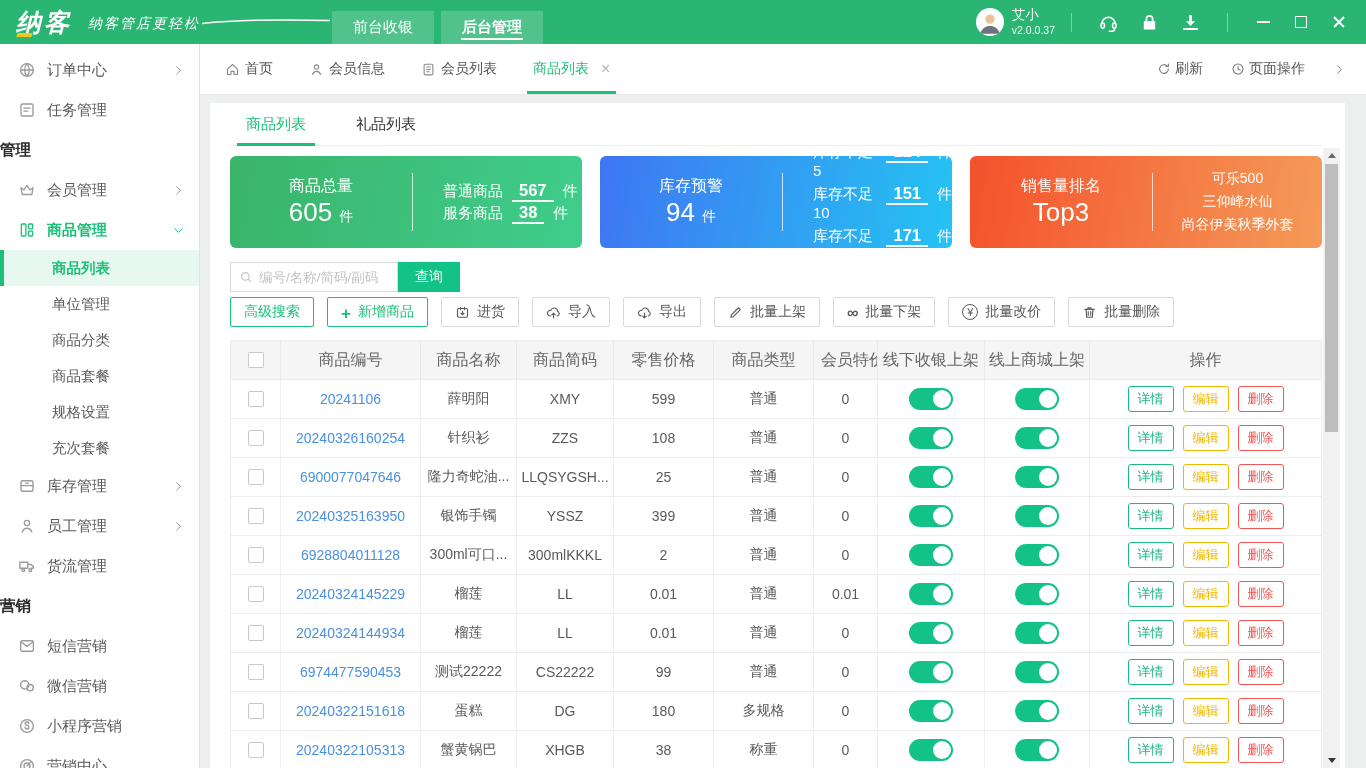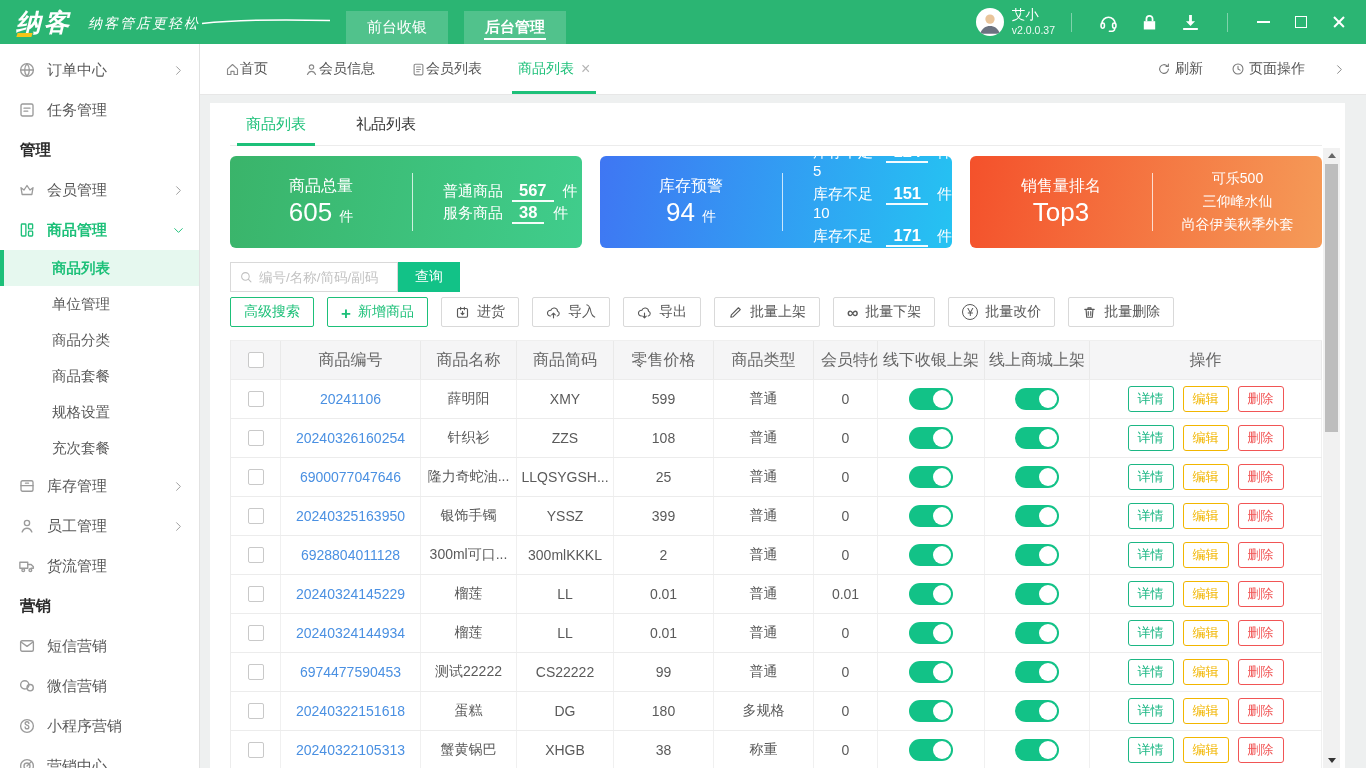--- a/index.html
+++ b/index.html
@@ -12,21 +12,21 @@
   body{position:relative;background:#eef0f0;font-family:"Liberation Sans","DejaVu Sans",sans-serif;color:#333}
   .ic svg{display:block;width:100%;height:100%}
 
   
   .topbar{position:absolute;left:0;top:0;right:0;height:44px;background:var(--brand);display:flex;align-items:center;color:#fff;z-index:5}
   .logo{margin-left:16px;font-size:25px;font-weight:bold;font-style:italic;letter-spacing:3px;position:relative;white-space:nowrap}
   .logo::after{content:"";position:absolute;left:1px;bottom:2px;width:15px;height:4px;background:#f5c518;transform:skewX(-18deg)}
   .slogan{margin-left:16px;display:flex;flex-direction:row;line-height:1;margin-top:2px}
   .slogan-text{font-size:14px;font-style:italic;letter-spacing:2px;white-space:nowrap}
   .slogan svg{width:132px;height:7px;margin-top:2px}
-  .topnav{display:flex;align-self:flex-end;margin-left:14px;gap:16px}
+  .topnav{display:flex;align-self:flex-end;gap:7px}
   .topnav-tab{height:33px;padding:0 21px;background:rgba(255,255,255,.18);display:flex;align-items:center;font-size:15px;position:relative;cursor:pointer;white-space:nowrap}
   .topnav-tab.active{font-weight:bold}
   .topnav-tab.active::after{content:"";position:absolute;bottom:4px;left:20px;right:20px;height:2px;background:#fff}
   .top-right{margin-left:auto;display:flex;align-items:center;margin-right:8px}
   .avatar{width:28px;height:28px;border-radius:50%;background:#fff;overflow:hidden;flex:none}
   .name-block{margin-left:8px;line-height:1.25}
   .uname{font-size:13.5px}
   .uversion{font-size:10.5px;opacity:.92}
   .sep{width:1px;height:19px;background:rgba(255,255,255,.4);margin:0 16px}
   .top-ic{width:21px;height:21px;color:#fff;margin:0 10px;cursor:pointer}
@@ -37,27 +37,27 @@
   .x-glyph::before,.x-glyph::after{content:"";position:absolute;top:6px;left:0;width:14px;height:1.8px;background:#fff}
   .x-glyph::before{transform:rotate(45deg)} .x-glyph::after{transform:rotate(-45deg)}
 
   
   .sidebar{position:absolute;top:44px;left:0;width:200px;bottom:0;background:#fff;border-right:1px solid #e2e2e2;padding-top:6px;overflow:hidden;z-index:4}
   .side-item{height:40px;display:flex;align-items:center;padding:0 14px 0 18px;color:#595959;font-size:15px;cursor:pointer}
   .side-item .ic{width:18px;height:18px;color:#9b9b9b;margin-right:11px;flex:none}
   .side-item .arrow{margin-left:auto;width:13px;height:13px;color:#9b9b9b;margin-right:0}
   .side-item.highlight{color:var(--accent);font-weight:bold}
   .side-item.highlight .ic,.side-item.highlight .arrow{color:var(--accent)}
-  .side-section{height:40px;display:flex;align-items:center;padding-left:20px;font-size:15.5px;font-weight:bold;color:#2b2b2b}
+  .side-section{height:40px;display:flex;align-items:center;font-size:15.5px;font-weight:bold;color:#2b2b2b}
   .side-sub{height:36px;display:flex;align-items:center;padding-left:48px;font-size:14.5px;color:#595959;cursor:pointer;border-left:4px solid transparent}
   .side-sub.active{background:#e6f8ef;color:var(--accent);border-left-color:var(--accent);font-weight:bold}
 
   
   .tabbar{position:absolute;left:200px;right:0;top:44px;height:51px;background:#fff;border-bottom:1px solid #e7e7e7;display:flex;align-items:stretch;padding-left:25px;z-index:3}
-  .tab{display:flex;align-items:center;margin-right:36px;font-size:14px;color:#555;position:relative;cursor:pointer;white-space:nowrap}
+  .tab{display:flex;align-items:center;gap:5px;margin-right:36px;font-size:14px;color:#555;position:relative;cursor:pointer;white-space:nowrap}
   .tab .ic{width:15px;height:15px;color:#8a8a8a}
   .tab.active{color:var(--accent)}
   .tab.active::after{content:"";position:absolute;left:-6px;right:-6px;bottom:0;height:3px;background:var(--accent)}
   .tab-close{color:#b5b5b5;font-size:16px;margin-left:7px;line-height:1}
   .tabbar-right{margin-left:auto;display:flex;align-items:center;gap:28px;margin-right:20px;font-size:14px;color:#555}
   .tb-act{display:flex;align-items:center;gap:4px;cursor:pointer}
   .tb-act .ic{width:14px;height:14px;color:#777}
   .chev{width:13px;height:13px;color:#888;cursor:pointer}
 
   

